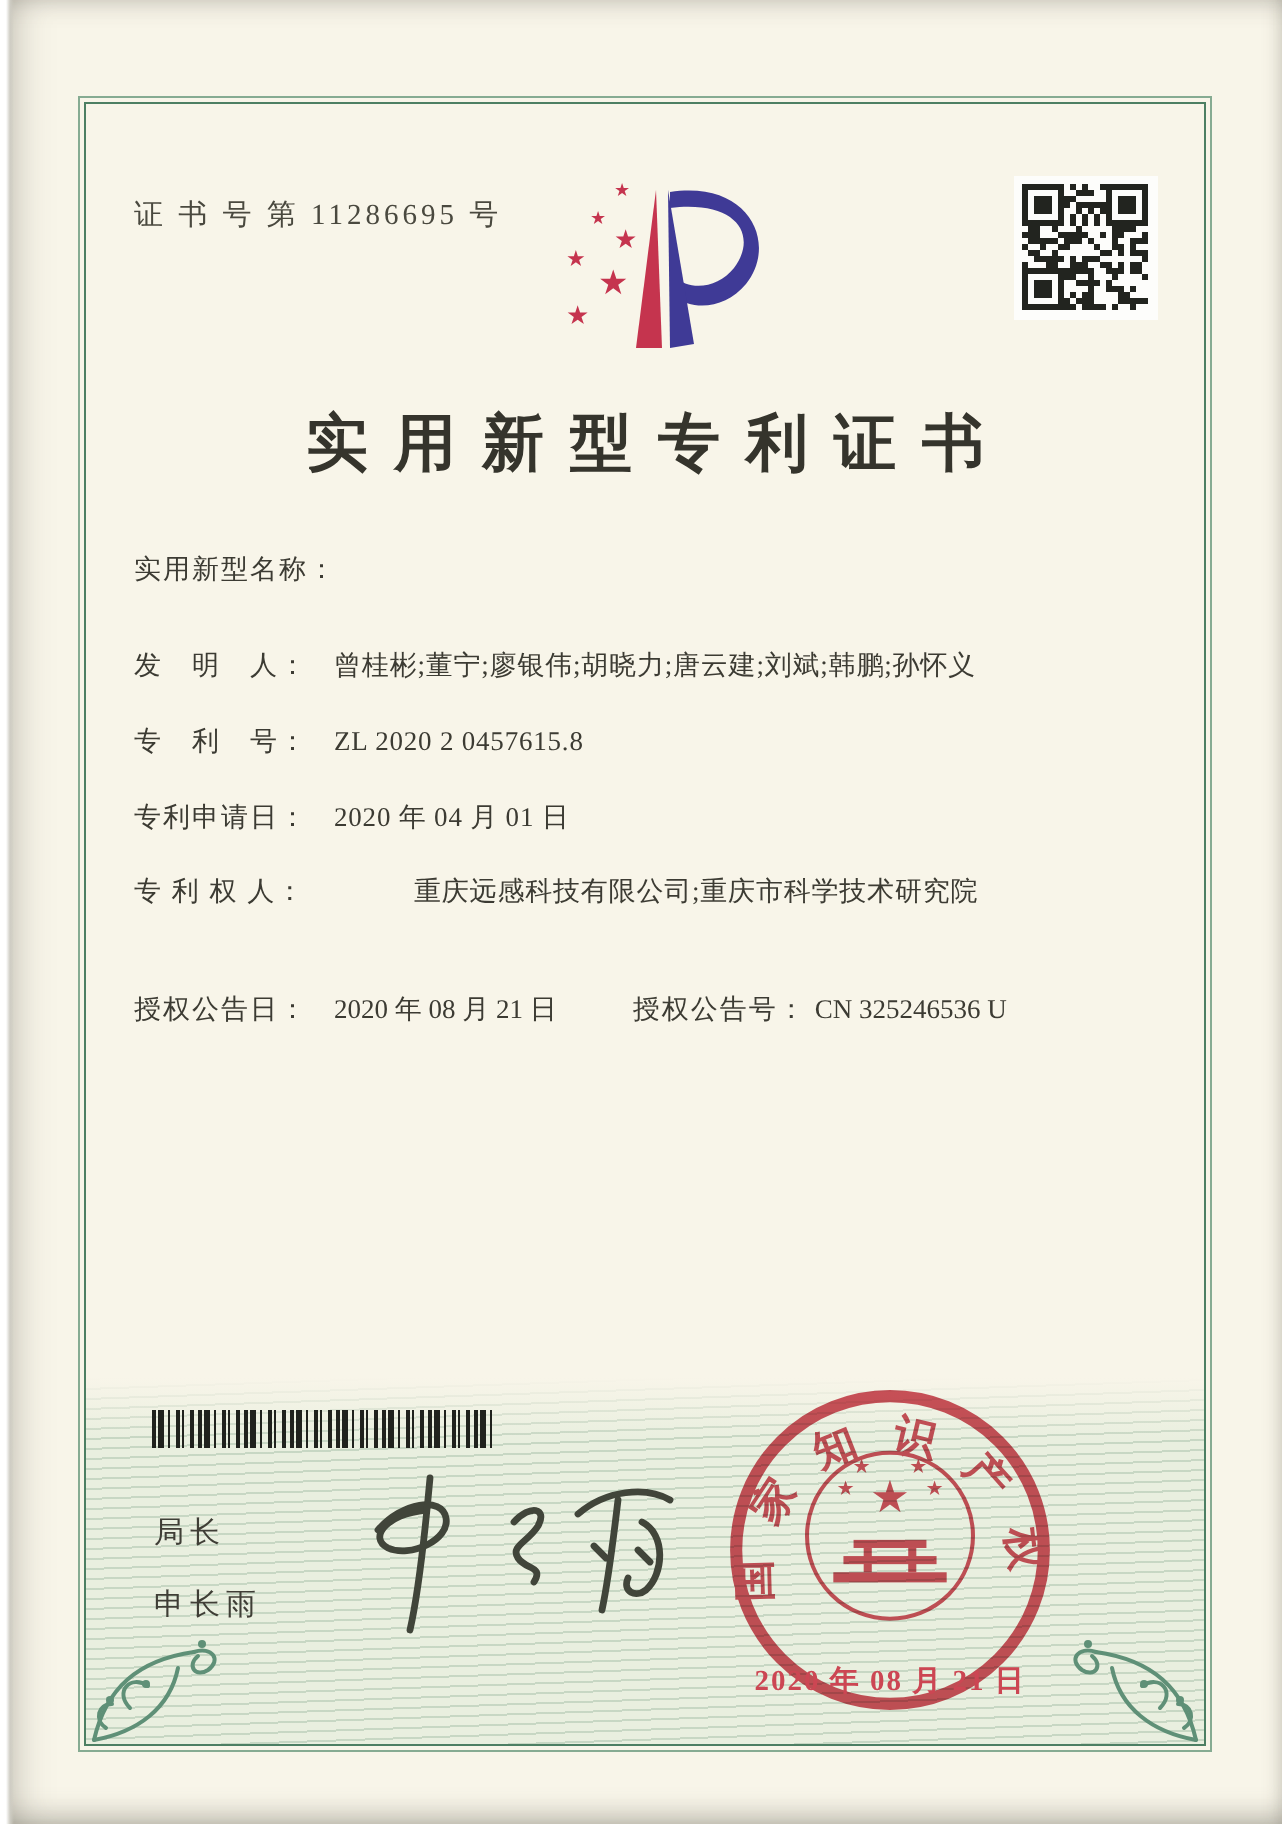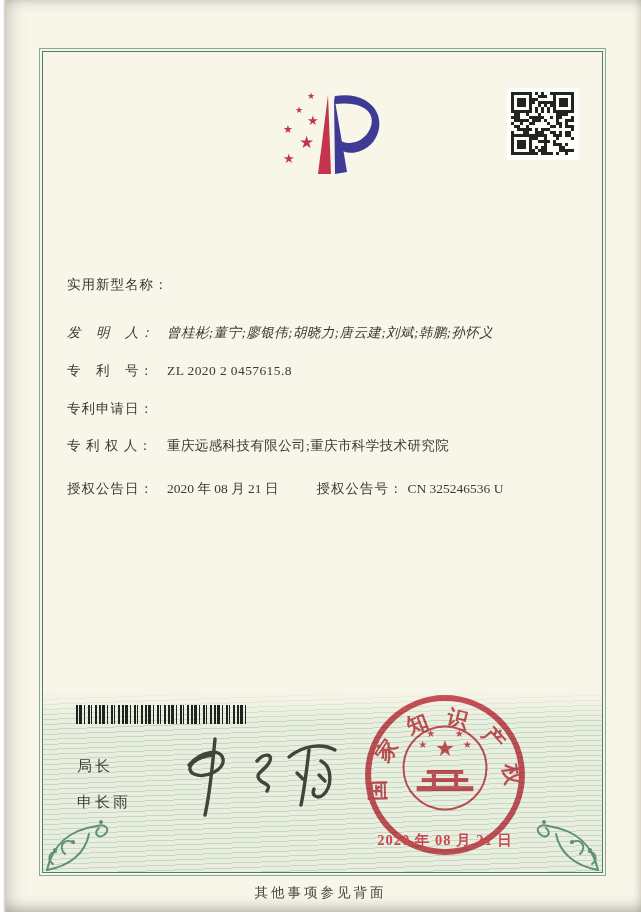--- a/index.html
+++ b/index.html
@@ -43,24 +43,24 @@
   .qr-inner .m{position:absolute;background:#22241f;}
   
   .title{position:absolute;left:0;top:149px;width:100%;text-align:center;
     font-size:31px;font-weight:bold;letter-spacing:13px;text-indent:13px;color:#35342c;}
   
   .content{position:absolute;left:24px;top:222px;width:514px;font-size:13.5px;line-height:21px;}
   .row{display:flex;align-items:flex-start;}
   .row .lbl{flex:0 0 100px;letter-spacing:1px;white-space:nowrap;}
   .row .val{flex:1;white-space:pre-line;letter-spacing:.4px;}
   .row1{margin-bottom:27px;}
-  .row2{margin-bottom:17px;font-style:italic;}
+  .row2{margin-bottom:17px;}
   .row3{margin-bottom:17px;}
   .row4{margin-bottom:16px;}
-  .row5{margin-bottom:22px;}
+  .row5{margin-bottom:38px;gap:40px;}
   .row6{margin-bottom:0;}
   .row7{margin-top:1px;}
   .row7 .pair2{margin-left:38px;display:flex;}
   .row7 .pair2 .lbl{flex:0 0 auto;margin-right:4px;}
   .paras{margin-top:6px;}
   .paras p{text-indent:2em;letter-spacing:.8px;line-height:21.5px;}
   
   .band{
     position:absolute;left:0;right:0;bottom:0;top:637px;
     background:
@@ -90,20 +90,21 @@
     font-family:"DejaVu Sans",sans-serif;}
 </style>
 </head>
 <body>
 
 <div class="paper">
   <div class="scan-edge"></div>
 
   <div class="frame">
 
+    <div class="cert-no">证 书 号 第 11286695 号</div>
 
     <div class="logo">
       <svg viewBox="0 0 140 100" width="140" height="100">
 
         <path d="M64,8 C104,2 118,34 102,54 C92,66 76,68 66,60 L66,50
                  C74,58 88,56 96,46 C108,30 98,12 64,16 Z" fill="var(--logo_blue)"></path>
 
         <path d="M57,7 L47,86 L60,86 Z" fill="var(--logo_red)"></path>
 
         <path d="M63,7 L64,86 L76,84 Z" fill="var(--logo_blue)"></path>
@@ -354,35 +355,37 @@
           <div class="m" style="left: 24px; top: 60px; width: 3px; height: 3px;"></div>
           <div class="m" style="left: 30px; top: 60px; width: 3px; height: 3px;"></div>
           <div class="m" style="left: 33px; top: 60px; width: 3px; height: 3px;"></div>
           <div class="m" style="left: 36px; top: 60px; width: 3px; height: 3px;"></div>
           <div class="m" style="left: 39px; top: 60px; width: 3px; height: 3px;"></div>
           <div class="m" style="left: 45px; top: 60px; width: 3px; height: 3px;"></div>
           <div class="m" style="left: 54px; top: 60px; width: 3px; height: 3px;"></div>
         </div>
     </div>
 
+    <div class="title">实用新型专利证书</div>
 
     <div class="content">
       <div class="row row1">
         <span class="lbl">实用新型名称：</span>
       </div>
       <div class="row row2">
         <span class="lbl">发　明　人：</span>
         <span class="val">曾桂彬;董宁;廖银伟;胡晓力;唐云建;刘斌;韩鹏;孙怀义</span>
       </div>
       <div class="row row3">
         <span class="lbl">专　利　号：</span>
         <span class="val">ZL 2020 2 0457615.8</span>
       </div>
       <div class="row row4">
         <span class="lbl">专利申请日：</span>
+        <span class="val">2020 年 04 月 01 日</span>
       </div>
       <div class="row row5">
         <span class="lbl">专 利 权 人：</span>
         <span class="val">重庆远感科技有限公司;重庆市科学技术研究院</span>
       </div>
       <div class="row row7">
         <span class="lbl">授权公告日：</span>
         <span>2020 年 08 月 21 日</span>
         <span class="pair2">
           <span class="lbl">授权公告号：</span>
@@ -461,14 +464,13 @@
         <g fill="#5f9077">
           <circle cx="58" cy="24" r="2"></circle>
             <circle cx="30" cy="44" r="2"></circle>
             <circle cx="12" cy="52" r="2"></circle>
         </g>
       </svg>
 
     </div>
   </div>
 
-  <div class="back-note">其他事项参见背面</div>
 </div>
 
 </body></html>

